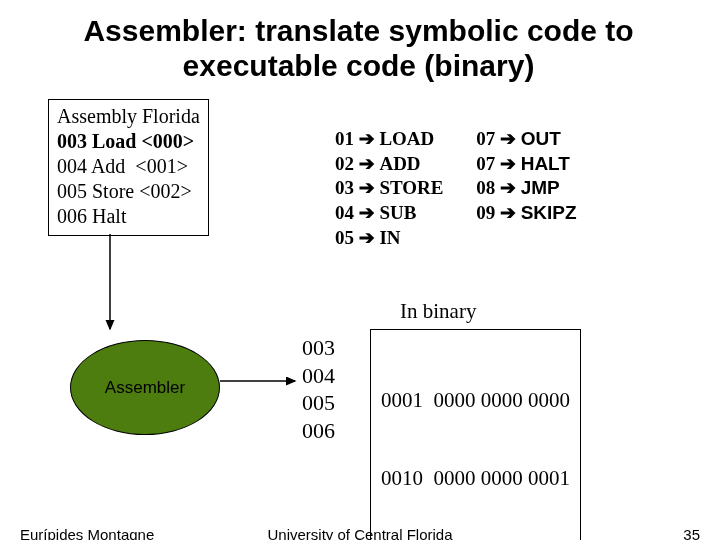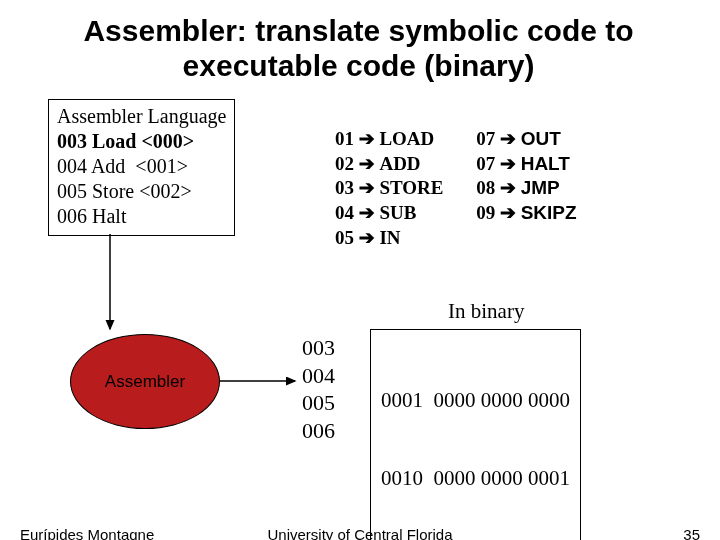--- a/index.html
+++ b/index.html
@@ -47,49 +47,48 @@
   }
   .opcodes .col { display: inline-block; vertical-align: top; margin-top: 24px; }
   .opcodes .col.col1 { margin-right: 28px; }
   .oprow .code { font-weight: bold; }
   .oprow .arr { font-family: Arial, sans-serif; font-weight: bold; }
   .oprow .mn { font-weight: bold; }
   .col2 .mn { font-family: Arial, sans-serif; }
   .assembler-node {
     position: absolute;
     left: 70px;
-    top: 245px;
+    top: 251px;
     width: 150px;
     height: 95px;
     border: 1.5px solid #000;
     border-radius: 50%;
     display: flex;
     align-items: center;
     justify-content: center;
     font-family: Arial, sans-serif;
     font-size: 17px;
     font-weight: normal;
-    background: #b91c1c;
+    background: #4d7c0f;
   }
   svg.arrows { position: absolute; left: 0; top: 0; width: 720px; height: 420px; pointer-events: none; }
   .addr-col {
     position: absolute;
     left: 302px;
     top: 245px;
     font-family: "Times New Roman", Times, serif;
     font-size: 22px;
     line-height: 1.25;
   }
   .binary-label {
     position: absolute;
     left: 400px;
     top: 210px;
     font-family: "Times New Roman", Times, serif;
     font-size: 21px;
-    margin-left: 48px;
   }
   .binary-box {
     position: absolute;
     left: 370px;
     top: 240px;
     border: 1.5px solid #000;
     padding: 4px 10px 6px 10px;
     font-family: "Times New Roman", Times, serif;
     font-size: 21px;
     line-height: 1.25;
@@ -108,21 +107,21 @@
   .footer .page { position: absolute; right: 20px; }
 </style>
 </head>
 <body>
 
 <div class="title">Assembler: translate symbolic code to executable code (binary)</div>
 
 <div class="content">
 
   <div class="asm-box">
-    <div class="label">Assembler Language</div>
+    <div class="label">Assembly Florida</div>
     <div class="row bold"><span>003</span> <span>Load</span> <span>&lt;000&gt;</span></div>
     <div class="row"><span>004</span> <span>Add</span> <span> &lt;001&gt;</span></div>
     <div class="row"><span>005</span> <span>Store</span> <span>&lt;002&gt;</span></div>
     <div class="row"><span>006</span> <span>Halt</span></div>
   </div>
 
   <div class="opcodes">
     <div class="col col1">
       <div class="oprow"><span class="code">01</span> <span class="arr">➔</span> <span class="mn">LOAD</span></div>
       <div class="oprow"><span class="code">02</span> <span class="arr">➔</span> <span class="mn">ADD</span></div>

